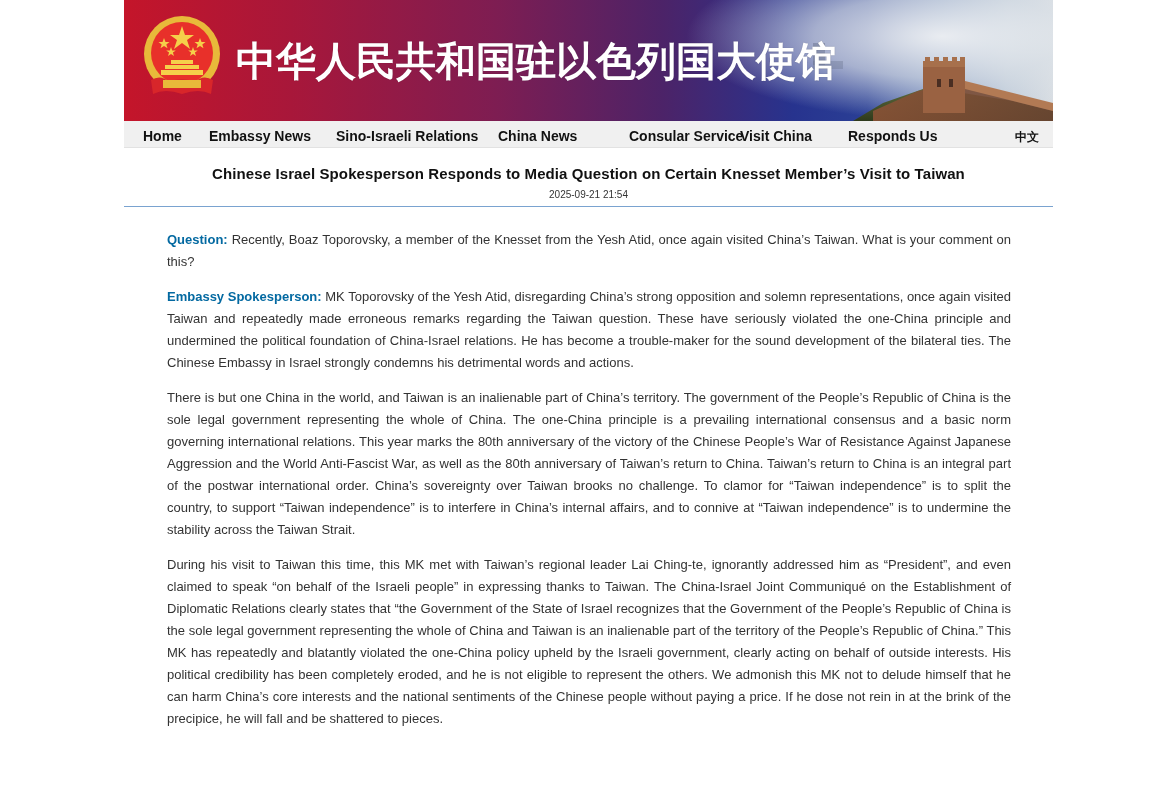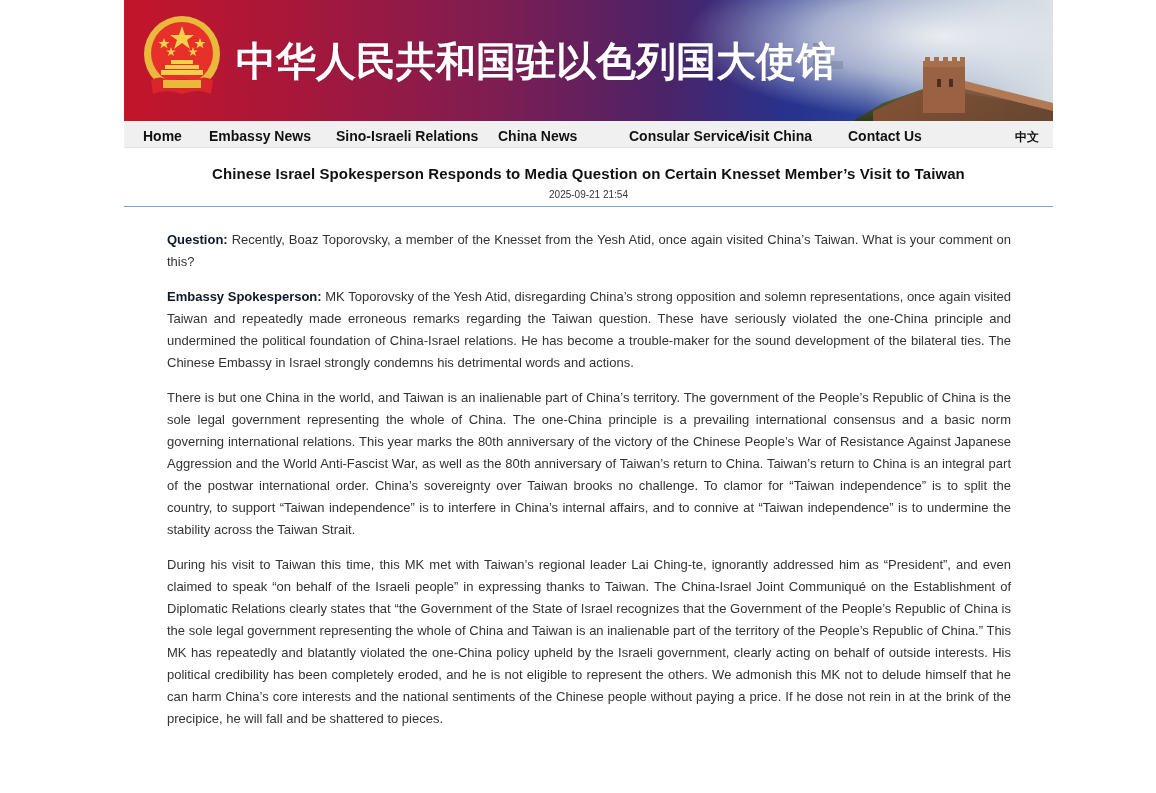--- a/index.html
+++ b/index.html
@@ -48,21 +48,21 @@
   .breadcrumb a { color: #444; text-decoration: none; cursor: pointer; }
 
   
   .art-title { margin-top: 17px; text-align: center; font-size: 15px; font-weight: bold; color: #111; letter-spacing: 0.1px; }
   .art-date { margin-top: 7px; text-align: center; font-size: 10px; color: #333; }
   .divider { margin-top: 6px; height: 1px; background: #7aa3d0; width: 929px; }
 
   
   .art-body { width: 844px; margin-left: 43px; margin-top: 22px; font-size: 13px; color: #333; line-height: 22px; text-align: justify; }
   .art-body p { margin-bottom: 13px; }
-  .art-body b { color: #0f172a; }
+  .art-body b { color: #0369a1; }
 </style>
 </head>
 <body>
 
 <div class="page">
 
   <div class="banner">
     <div class="mist"></div>
 
     <svg class="wall" viewBox="0 0 240 90" preserveAspectRatio="none">
@@ -115,21 +115,21 @@
     <div class="banner-title-cn">中华人民共和国驻以色列国大使馆</div>
   </div>
 
   <div class="nav">
     <span class="nav-item" style="left:19px;">Home</span>
     <span class="nav-item" style="left:85px;">Embassy News</span>
     <span class="nav-item" style="left:212px;">Sino-Israeli Relations</span>
     <span class="nav-item" style="left:374px;">China News</span>
     <span class="nav-item" style="left:505px;">Consular Service</span>
     <span class="nav-item" style="left:616px;">Visit China</span>
-    <span class="nav-item" style="left:724px;">Contact Us</span>
+    <span class="nav-item" style="left:724px;">Responds Us</span>
     <span class="nav-lang">中文</span>
   </div>
 
 
   <h1 class="art-title">Chinese Israel Spokesperson Responds to Media Question on Certain Knesset Member’s Visit to Taiwan</h1>
   <div class="art-date">2025-09-21 21:54</div>
   <div class="divider"></div>
 
   <div class="art-body">
     <p><b>Question:</b><span> Recently, Boaz Toporovsky, a member of the Knesset from the Yesh Atid, once again visited China’s Taiwan. What is your comment on this?</span></p>

